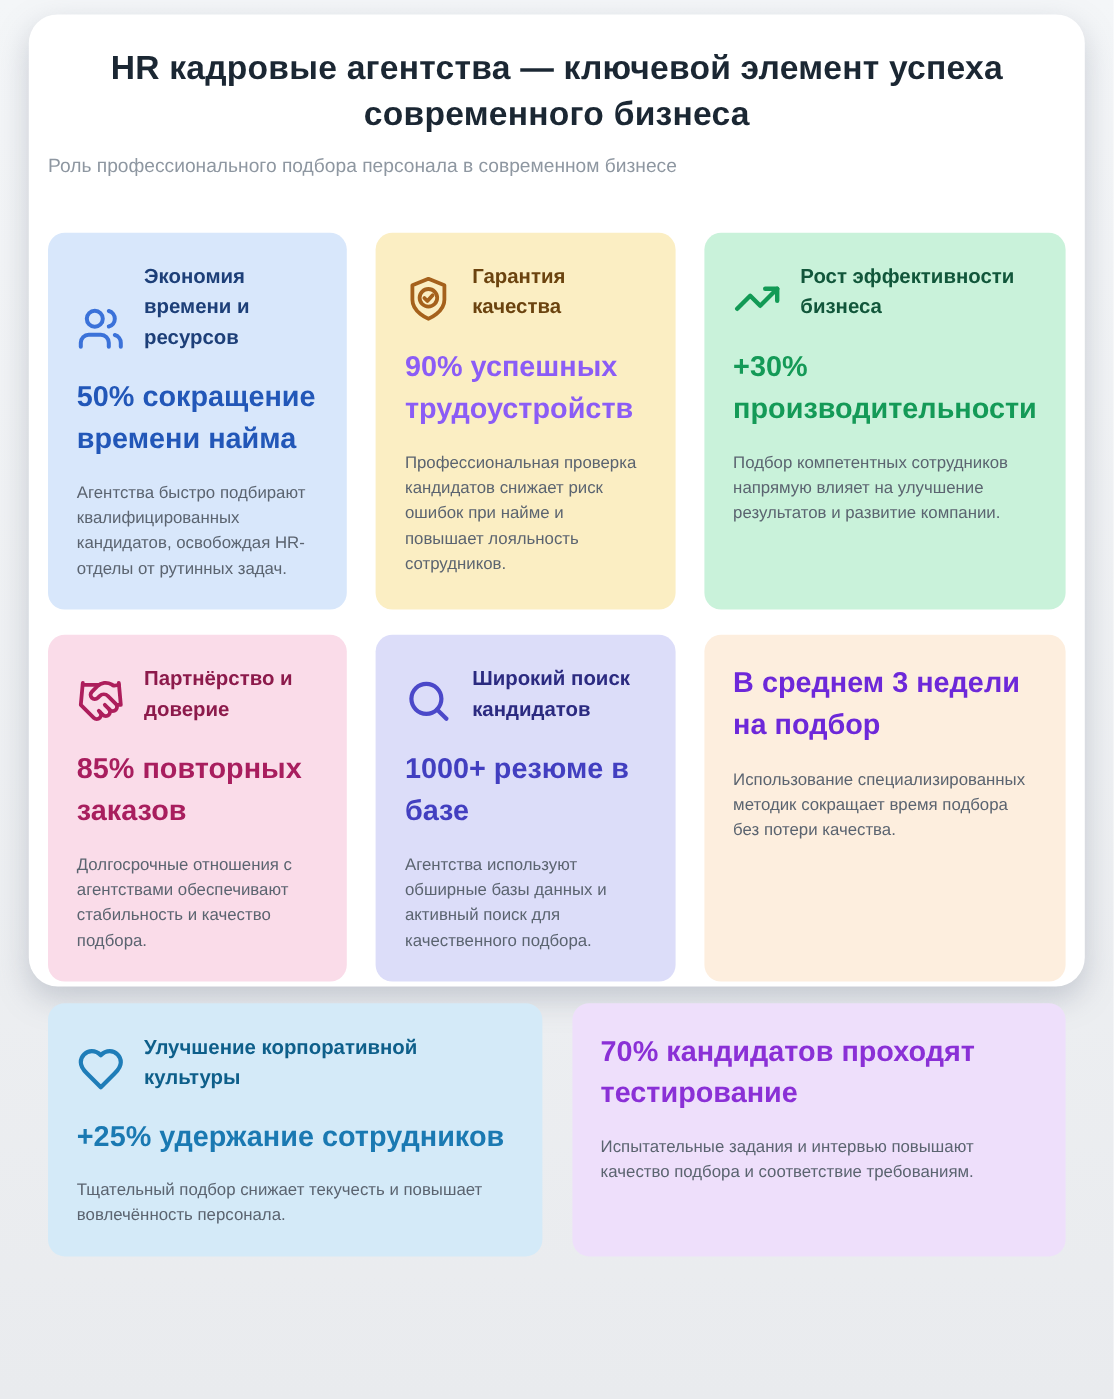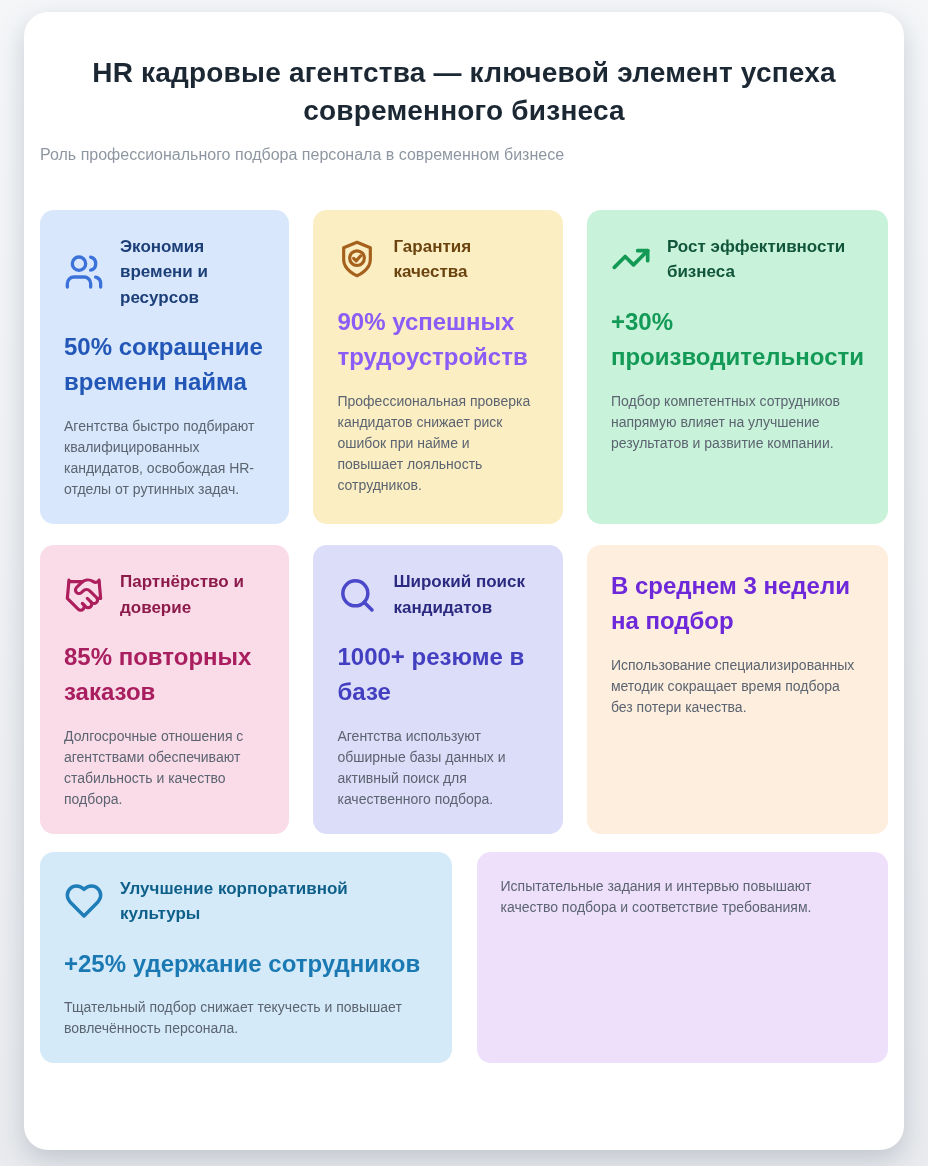--- a/index.html
+++ b/index.html
@@ -5,25 +5,25 @@
   * { margin: 0; padding: 0; box-sizing: border-box; }
   html, body { width: 928px; }
   body {
     height: 1166px;
     overflow: hidden;
     background: linear-gradient(180deg, #f4f6f8 0%, #e9ebee 100%);
     font-family: "Liberation Sans", "DejaVu Sans", sans-serif;
   }
   .sheet {
     margin: 12px 24px 0;
-    height: 1138px;
+    height: 810px;
     background: #ffffff;
     border-radius: 24px;
     box-shadow: 0 10px 26px rgba(120, 130, 145, 0.35);
-    padding: 42px 16px 56px;
+    padding: 26px 16px 56px;
   }
   .page-title {
     max-width: 780px;
     margin: 0 auto 14px;
     text-align: center;
     font-size: 28px;
     font-weight: 700;
     line-height: 1.35;
     color: #1b2733;
     letter-spacing: 0.2px;
@@ -45,21 +45,21 @@
     display: grid;
     grid-template-columns: repeat(2, 1fr);
     gap: 25px;
   }
   .card {
     border-radius: 14px;
     padding: 24px;
   }
   .card-head {
     display: flex;
-    align-items: center;
+    align-items: flex-end;
     gap: 16px;
     margin-bottom: 20px;
   }
   .card-icon { flex: 0 0 auto; display: flex; }
   .card-icon svg { width: 40px; height: 40px; display: block; }
   .card-heading {
     font-size: 17px;
     font-weight: 700;
     line-height: 1.5;
   }
@@ -177,18 +177,19 @@
             <path d="M19 14c1.49-1.46 3-3.21 3-5.5A5.5 5.5 0 0 0 16.5 3c-1.76 0-3 .5-4.5 2-1.5-1.5-2.74-2-4.5-2A5.5 5.5 0 0 0 2 8.5c0 2.3 1.5 4.05 3 5.5l7 7Z"></path>
           </svg>
         </span>
         <span class="card-heading" style="color: rgb(14, 95, 138);">Улучшение корпоративной культуры</span>
       </div>
       <div class="card-stat" style="color: rgb(26, 121, 178);">+25% удержание сотрудников</div>
       <div class="card-desc">Тщательный подбор снижает текучесть и повышает вовлечённость персонала.</div>
     </div>
 
     <div class="card" style="background: rgb(238, 223, 251);">
+      <div class="card-stat" style="color: rgb(138, 48, 214);">70% кандидатов проходят тестирование</div>
       <div class="card-desc">Испытательные задания и интервью повышают качество подбора и соответствие требованиям.</div>
     </div>
 
   </div>
 
 </div>
 
 </body></html>

